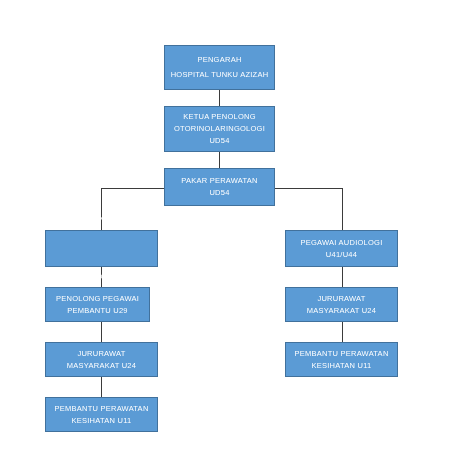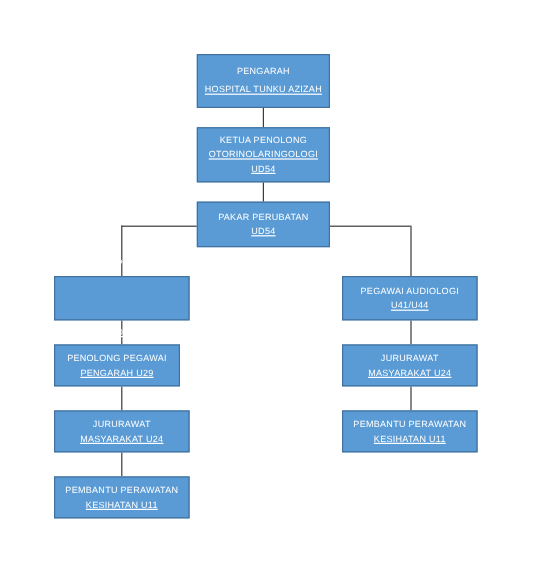--- a/index.html
+++ b/index.html
@@ -32,21 +32,21 @@
     line-height: 1.05;
     letter-spacing: 0.25px;
     z-index: 2;
   }
   .node .line {
     display: block;
     padding: 0 2px;
     white-space: nowrap;
   }
   .node.root .line { margin: 3.5px 0; }
-  .node .line + .line { margin-top: 4px; text-decoration: underline; }
+  .node .line + .line { margin-top: 4px; }
 
   .connector {
     position: absolute;
     background: #3b3b3b;
     z-index: 1;
   }
   .connector.v { width: 1px; }
   .connector.h { height: 1px; }
 </style>
 </head>
@@ -76,32 +76,32 @@
     <span class="line">HOSPITAL TUNKU AZIZAH</span>
   </div>
 
   <div class="node" style="left:164px; top:106px; width:111px; height:46px;">
     <span class="line">KETUA PENOLONG</span>
     <span class="line">OTORINOLARINGOLOGI</span>
     <span class="line">UD54</span>
   </div>
 
   <div class="node" style="left:164px; top:168px; width:111px; height:38px;">
-    <span class="line">PAKAR PERUBATAN</span>
+    <span class="line">PAKAR PERAWATAN</span>
     <span class="line">UD54</span>
   </div>
 
   <div class="node" style="left:45px; top:230px; width:113px; height:37px;gap:45px;">
     <span class="line">PEGAWAI PERUBATAN</span>
     <span class="line">UD41/UD44/UD48</span>
   </div>
 
   <div class="node" style="left:45px; top:287px; width:105px; height:35px;">
     <span class="line">PENOLONG PEGAWAI</span>
-    <span class="line">PENGARAH U29</span>
+    <span class="line">PEMBANTU U29</span>
   </div>
 
   <div class="node" style="left:45px; top:342px; width:113px; height:35px;">
     <span class="line">JURURAWAT</span>
     <span class="line">MASYARAKAT U24</span>
   </div>
 
   <div class="node" style="left:45px; top:397px; width:113px; height:35px;">
     <span class="line">PEMBANTU PERAWATAN</span>
     <span class="line">KESIHATAN U11</span>

